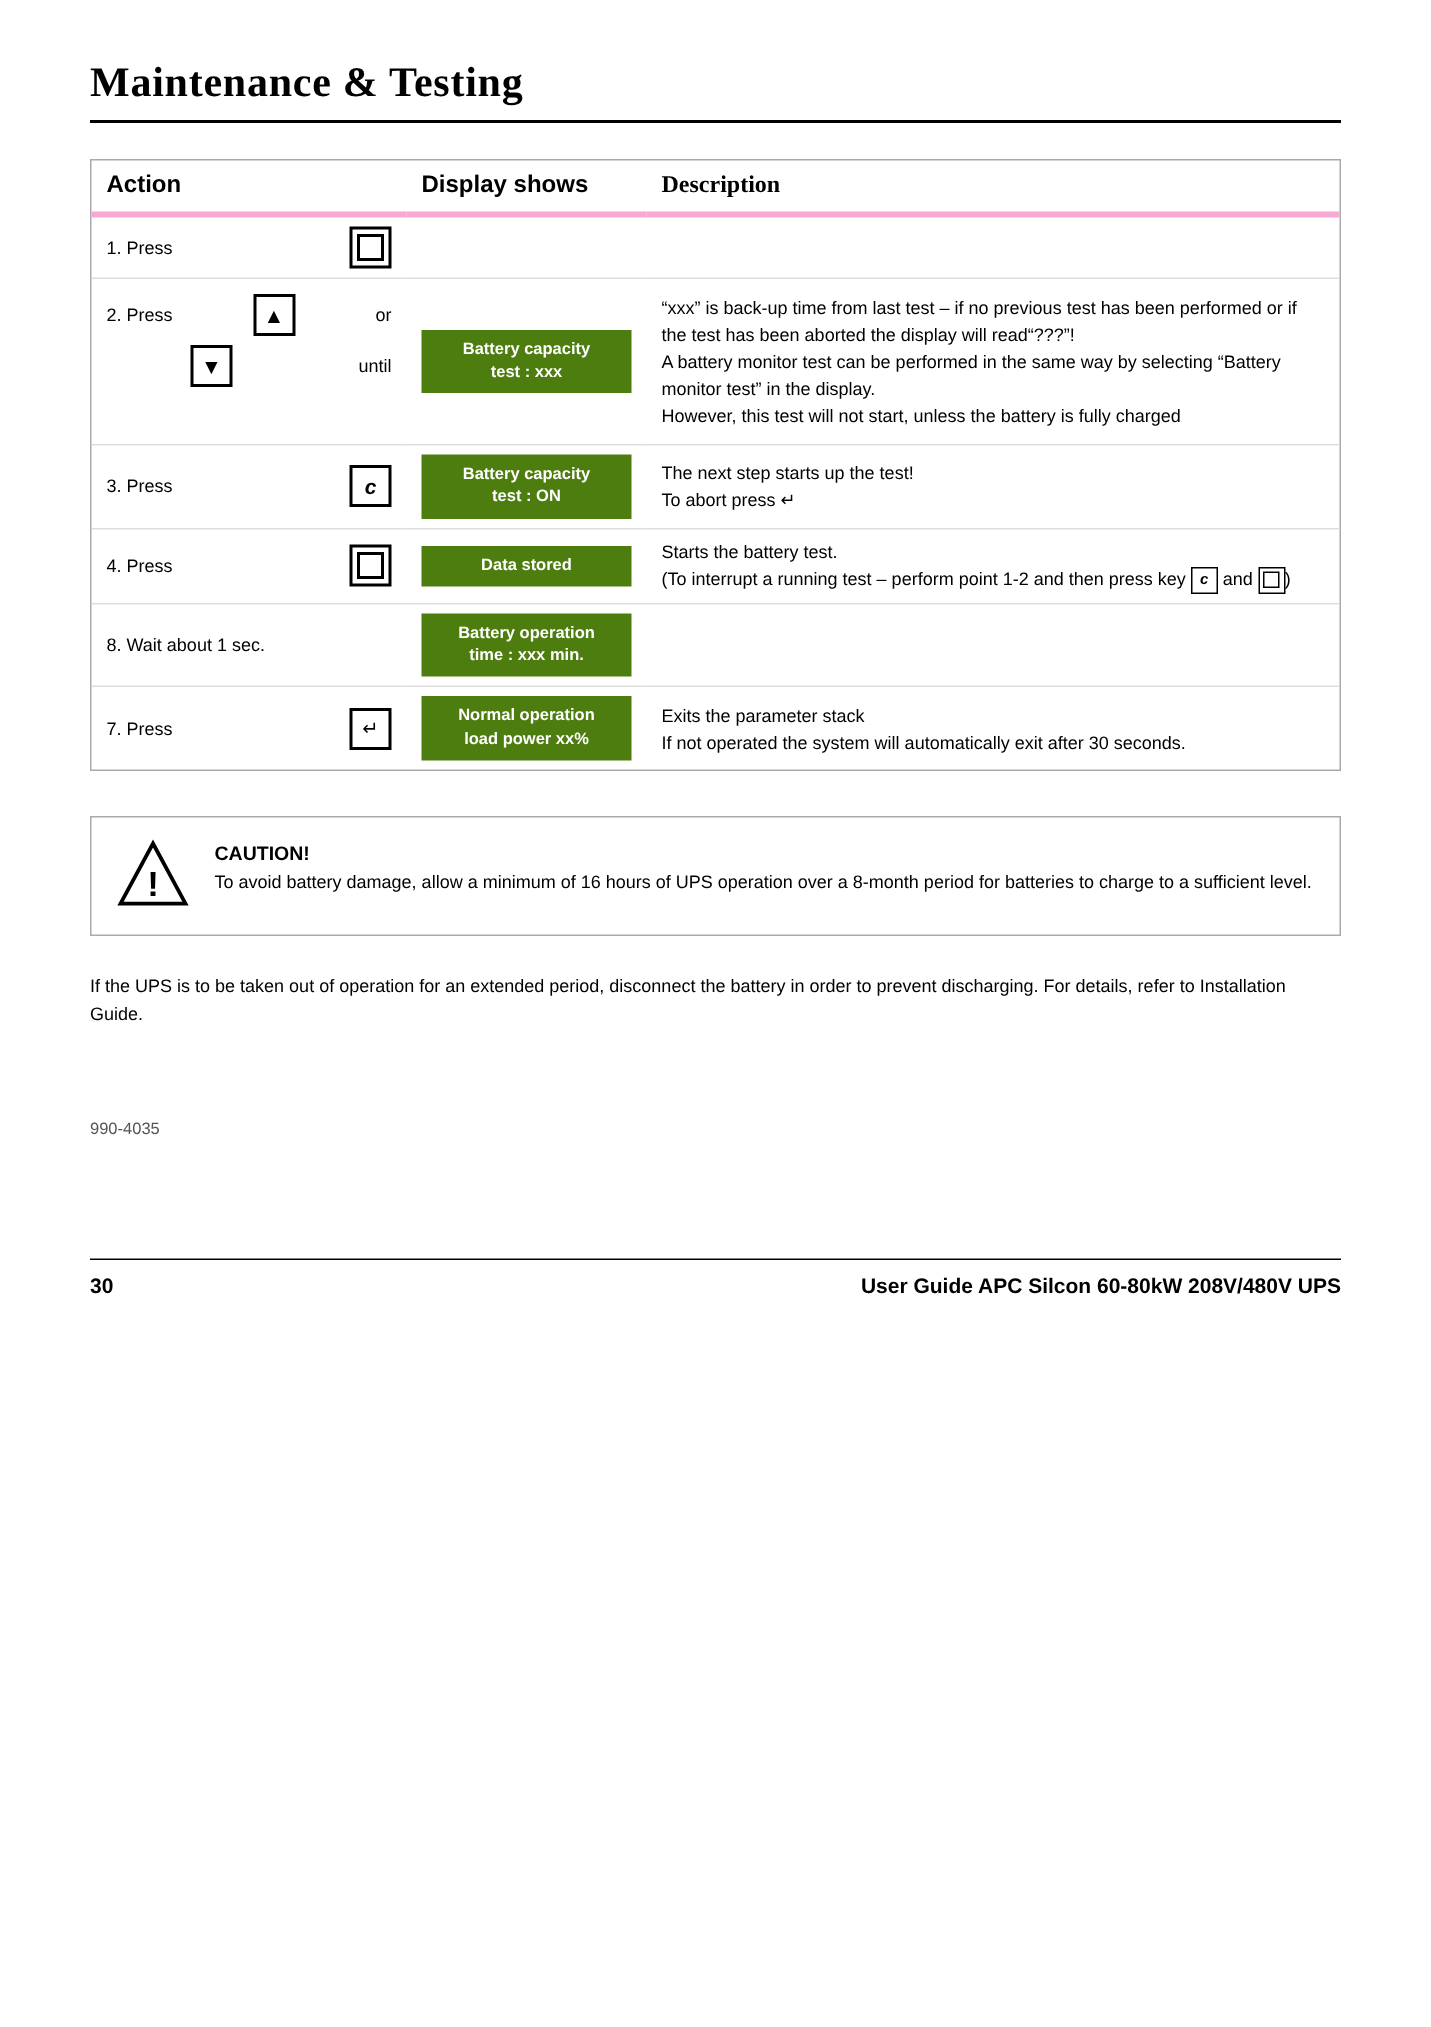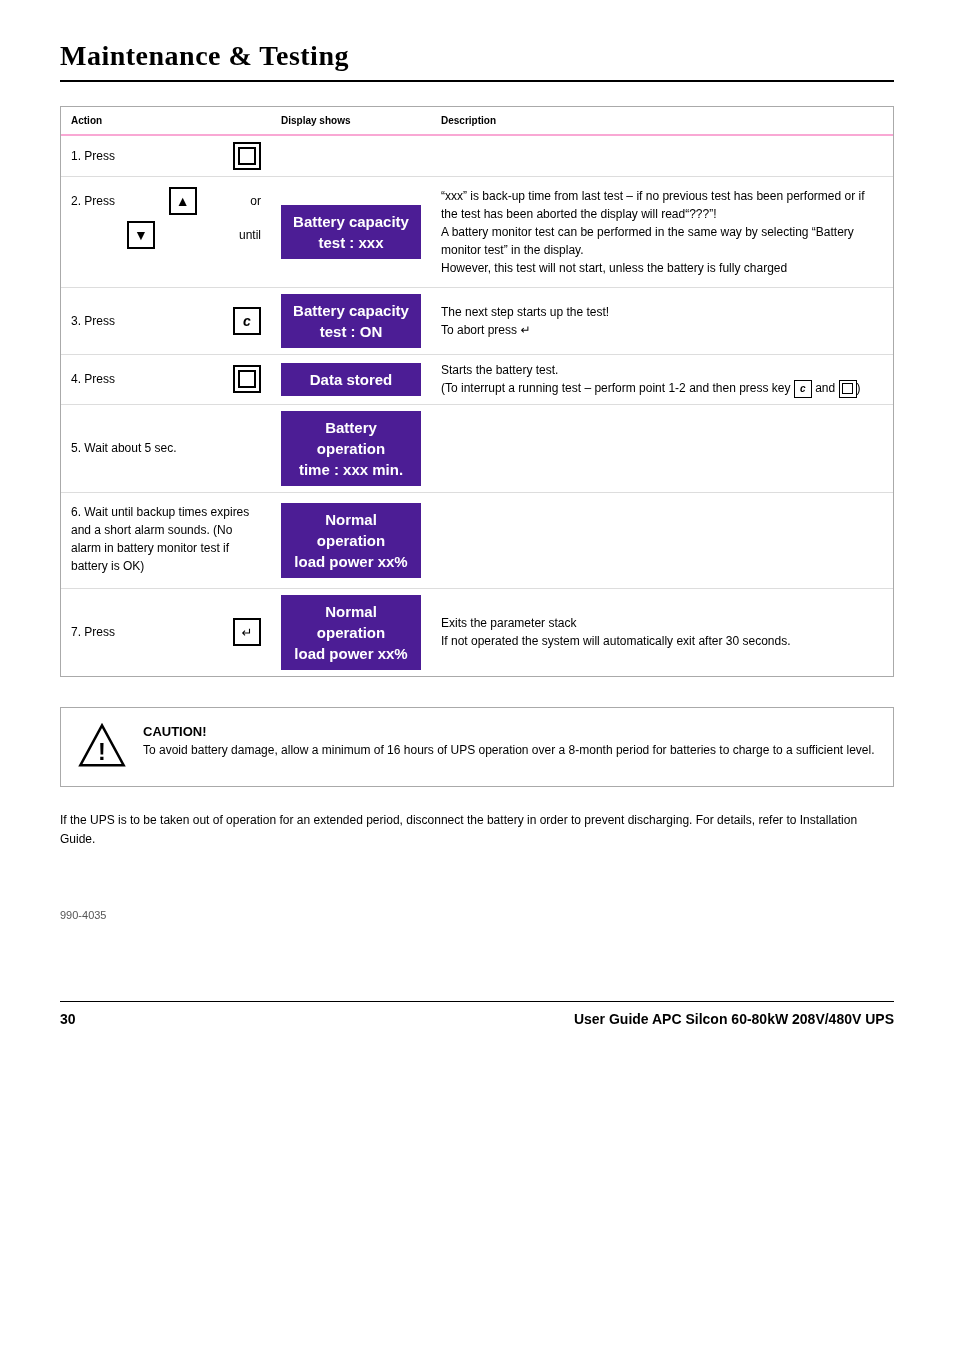--- a/index.html
+++ b/index.html
@@ -39,49 +39,49 @@
 
     .main-table {
       width: 100%;
       border-collapse: collapse;
     }
 
     .main-table th {
       text-align: left;
       padding: 8px 10px;
       font-weight: bold;
-      font-size: 10px;
+      font-size: 16px;
       vertical-align: top;
-      border-bottom: 2px solid #f9a8d4;
+      border-bottom: 4px solid #f9a8d4;
     }
 
     .main-table td {
       padding: 6px 10px;
       vertical-align: middle;
       font-size: 12px;
     }
 
     .col-action { width: 210px; }
     .col-display { width: 160px; }
-    .col-desc { width: auto; }
+    .col-desc { width: auto; font-family: Liberation Serif, serif; }
 
     .action-cell {
       display: flex;
       align-items: center;
       gap: 6px;
       flex-wrap: wrap;
       justify-content: space-between;
     }
 
     
     .display-box {
-      background: #4c1d95;
+      background: #4d7c0f;
       color: #fff;
       padding: 6px 10px;
-      font-size: 15px;
+      font-size: 11px;
       font-weight: bold;
       text-align: center;
       min-width: 120px;
       line-height: 1.4;
     }
 
     
     .icon-square {
       display: inline-flex;
       align-items: center;
@@ -344,43 +344,31 @@
           </td>
           <td style="font-size:12px; line-height:1.5; vertical-align:middle;">
             Starts the battery test.<br>
             (To interrupt a running test – perform point 1-2 and then press key <span class="inline-icon">c</span>
             and <span class="inline-icon-sq"></span>)
           </td>
         </tr>
 
         <tr class="row-separator">
           <td>
-            <span>5. Wait about 5 sec.</span>
+            <span>8. Wait about 1 sec.</span>
           </td>
           <td class="display-cell">
             <div class="display-box">
               <span>Battery operation</span><br>
               <span>time  :  xxx min.</span>
             </div>
           </td>
           <td></td>
         </tr>
 
-        <tr class="row-separator table-row-multi">
-          <td style="font-size:12px; line-height:1.5; vertical-align:top; padding-top:10px;">
-            <span>6. Wait until backup times expires and a short alarm sounds. (No alarm in battery monitor test if battery is OK)</span>
-          </td>
-          <td class="display-cell">
-            <div class="display-box">
-              <span>Normal operation</span><br>
-              <span>load power  xx%</span>
-            </div>
-          </td>
-          <td></td>
-        </tr>
 
 
         <tr class="row-separator">
           <td>
             <div class="action-cell">
               <span>7.  Press</span>
               <span class="icon-enter">↵</span>
             </div>
           </td>
           <td class="display-cell">

